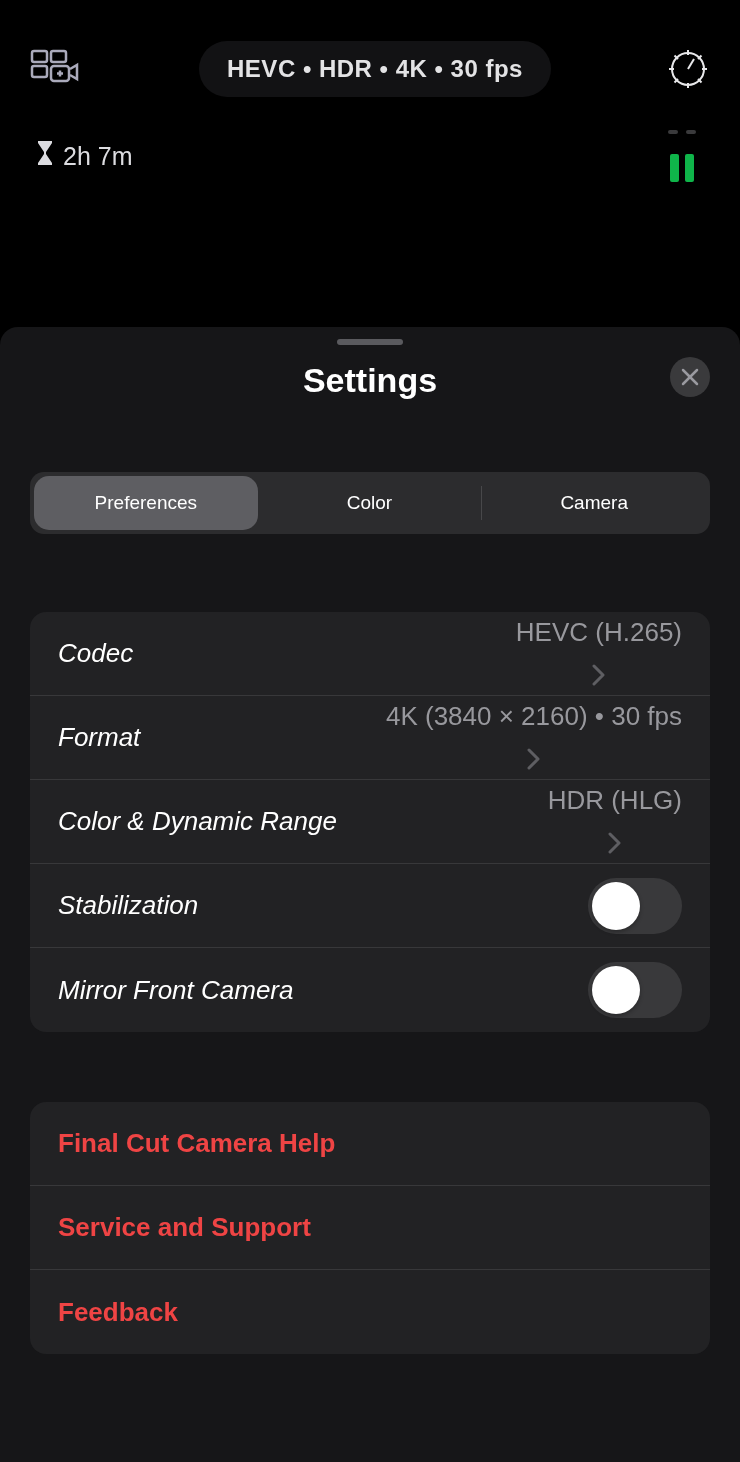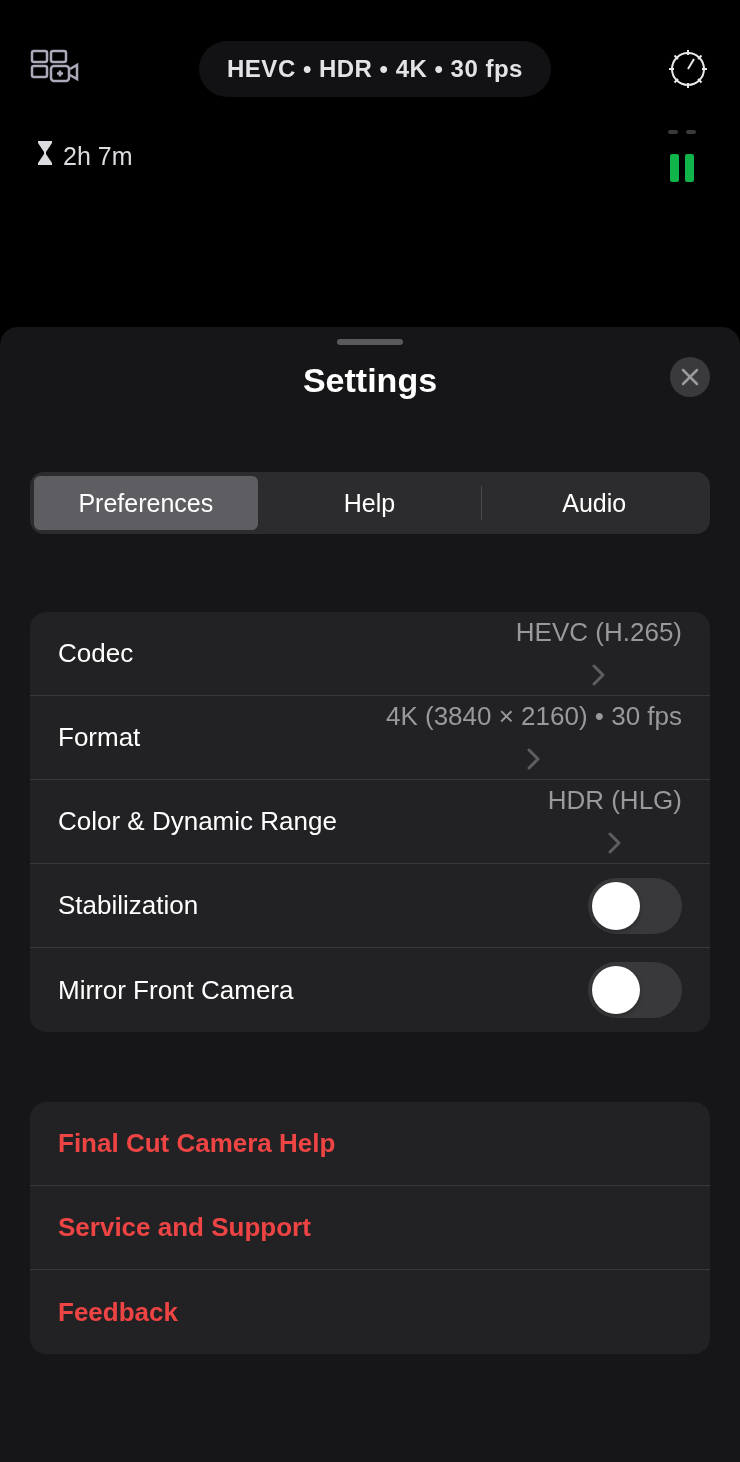--- a/index.html
+++ b/index.html
@@ -94,23 +94,23 @@
       display: flex;
       padding: 4px;
       height: 62px;
     }
     .segment {
       flex: 1;
       display: flex;
       align-items: center;
       justify-content: center;
       color: #fff;
-      font-size: 25px;
+      font-size: 19px;
       font-weight: 500;
-      border-radius: 6px;
+      border-radius: 15px;
       position: relative;
     }
     .segment.active {
       background: #5e5e62;
     }
     .segment-divider {
       width: 1px;
       background: #48484a;
       margin: 10px 0;
     }
@@ -125,21 +125,21 @@
     .list-group.secondary { margin-top: 70px; }
     .list-row {
       display: flex;
       align-items: center;
       justify-content: space-between;
       padding: 0 28px;
       min-height: 84px;
       border-bottom: 1px solid #38383a;
     }
     .list-row:last-child { border-bottom: none; }
-    .row-label { color: #fff; font-size: 26px; font-weight: 400; }
+    .row-label { color: #fff; font-size: 26px; font-weight: 400; font-style: italic; }
     .row-right { display: flex; align-items: center; gap: 16px; flex-direction: column; }
     .row-value { color: #98989d; font-size: 26px; font-weight: 400; }
     .chevron { color: #5e5e62; }
     .link-label { color: #ef4444; font-size: 26px; font-weight: 700; }
 
     
     .toggle {
       width: 94px; height: 56px;
       background: #39393b;
       border-radius: 28px;
@@ -216,23 +216,23 @@
     <div class="close-btn">
       <svg width="18" height="18" viewBox="0 0 18 18" stroke="#9a9aa0" stroke-width="2.5" stroke-linecap="round">
         <line x1="2" y1="2" x2="16" y2="16"></line>
           <line x1="16" y1="2" x2="2" y2="16"></line>
       </svg>
     </div>
   </div>
 
   <div class="segmented">
     <div class="segment active">Preferences</div>
-    <div class="segment">Help</div>
+    <div class="segment">Color</div>
     <div class="segment-divider"></div>
-    <div class="segment">Audio</div>
+    <div class="segment">Camera</div>
   </div>
 
   <div class="list-group">
     <div class="list-row">
       <div class="row-label">Codec</div>
       <div class="row-right">
         <div class="row-value">HEVC (H.265)</div>
         <span class="chevron">
           <svg width="14" height="22" viewBox="0 0 14 22" fill="none" stroke="#5e5e62" stroke-width="3" stroke-linecap="round" stroke-linejoin="round">
               <polyline points="2,2 11,11 2,20"></polyline>

